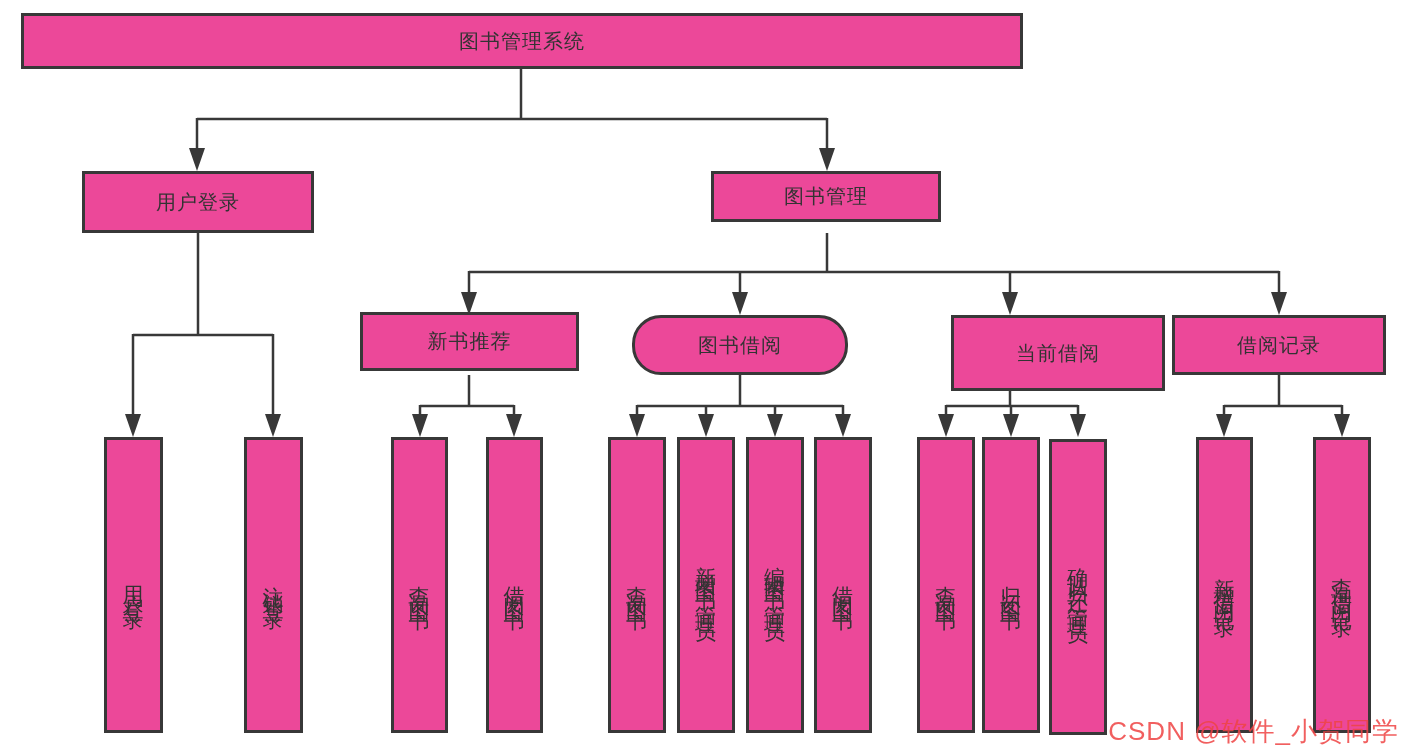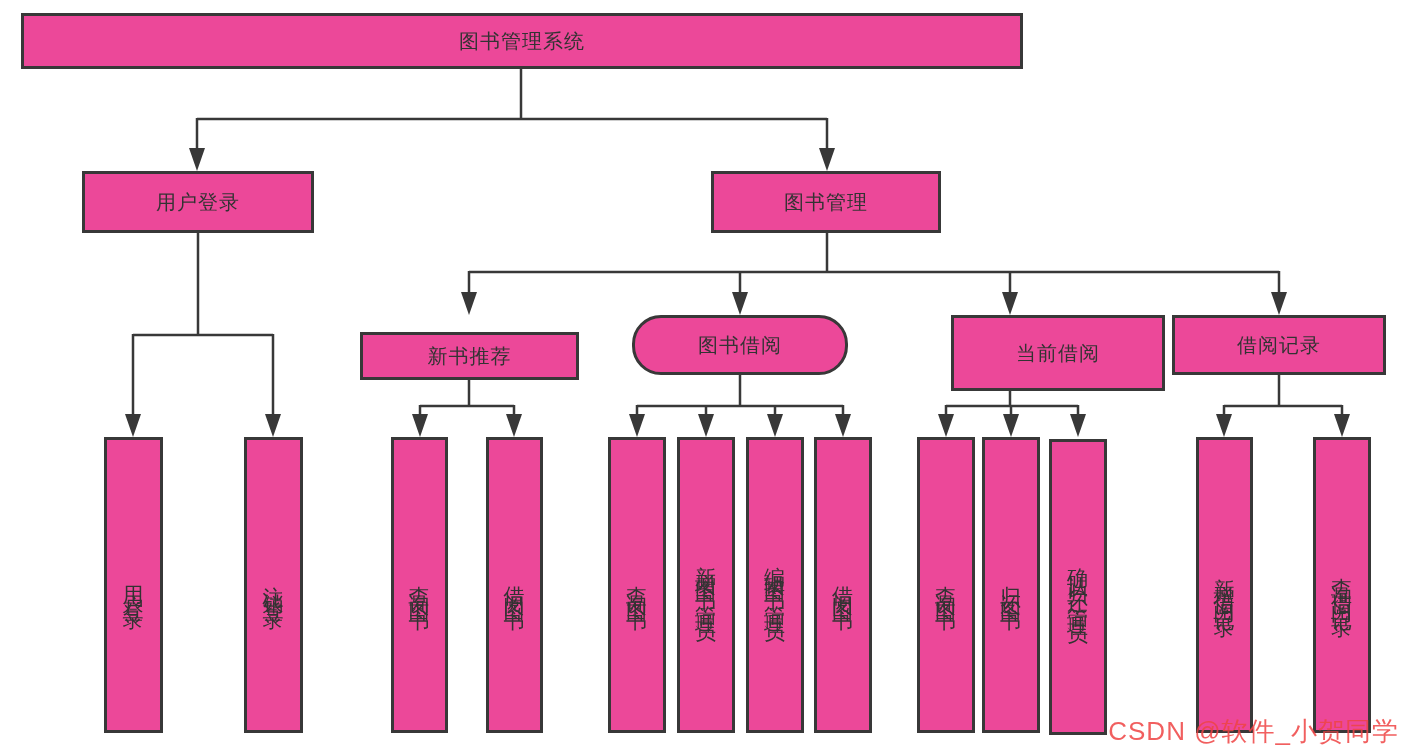--- a/index.html
+++ b/index.html
@@ -107,25 +107,25 @@
     </g>
   </svg>
 
   <div class="box" style="left:21px; top:13px; width:1002px; height:56px;">
     <span>图书管理系统</span>
   </div>
 
   <div class="box" style="left:82px; top:171px; width:232px; height:62px;">
     <span>用户登录</span>
   </div>
-  <div class="box" style="left:711px; top:171px; width:230px; height:62px;">
+  <div class="box" style="left:711px; top:171px; width:230px; height:51px;">
     <span>图书管理</span>
   </div>
 
-  <div class="box" style="left:360px; top:332px; width:219px; height:48px;">
+  <div class="box" style="left:360px; top:312px; width:219px; height:59px;">
     <span>新书推荐</span>
   </div>
   <div class="box" style="left:632px; top:315px; width:216px; height:60px;border-radius:29px;">
     <span>图书借阅</span>
   </div>
   <div class="box" style="left:903px; top:315px; width:214px; height:76px;margin-left:48px;">
     <span>当前借阅</span>
   </div>
   <div class="box" style="left:1172px; top:315px; width:214px; height:60px;">
     <span>借阅记录</span>

